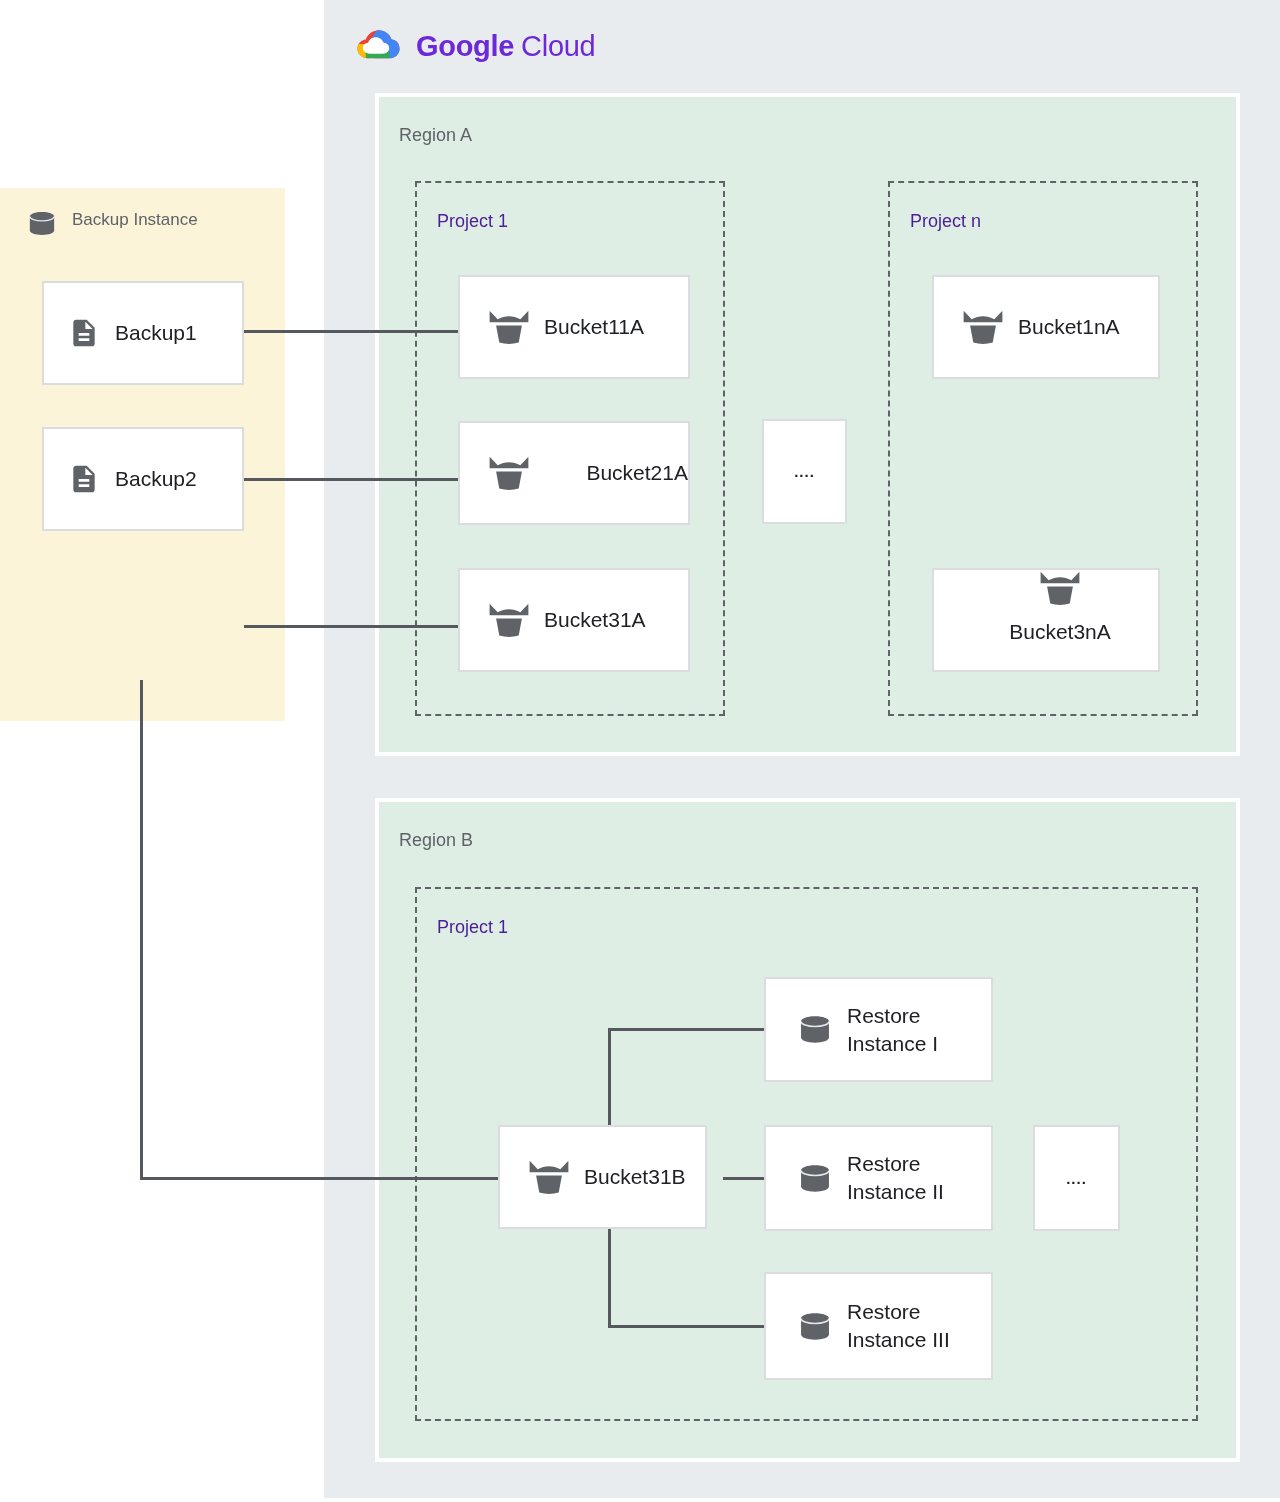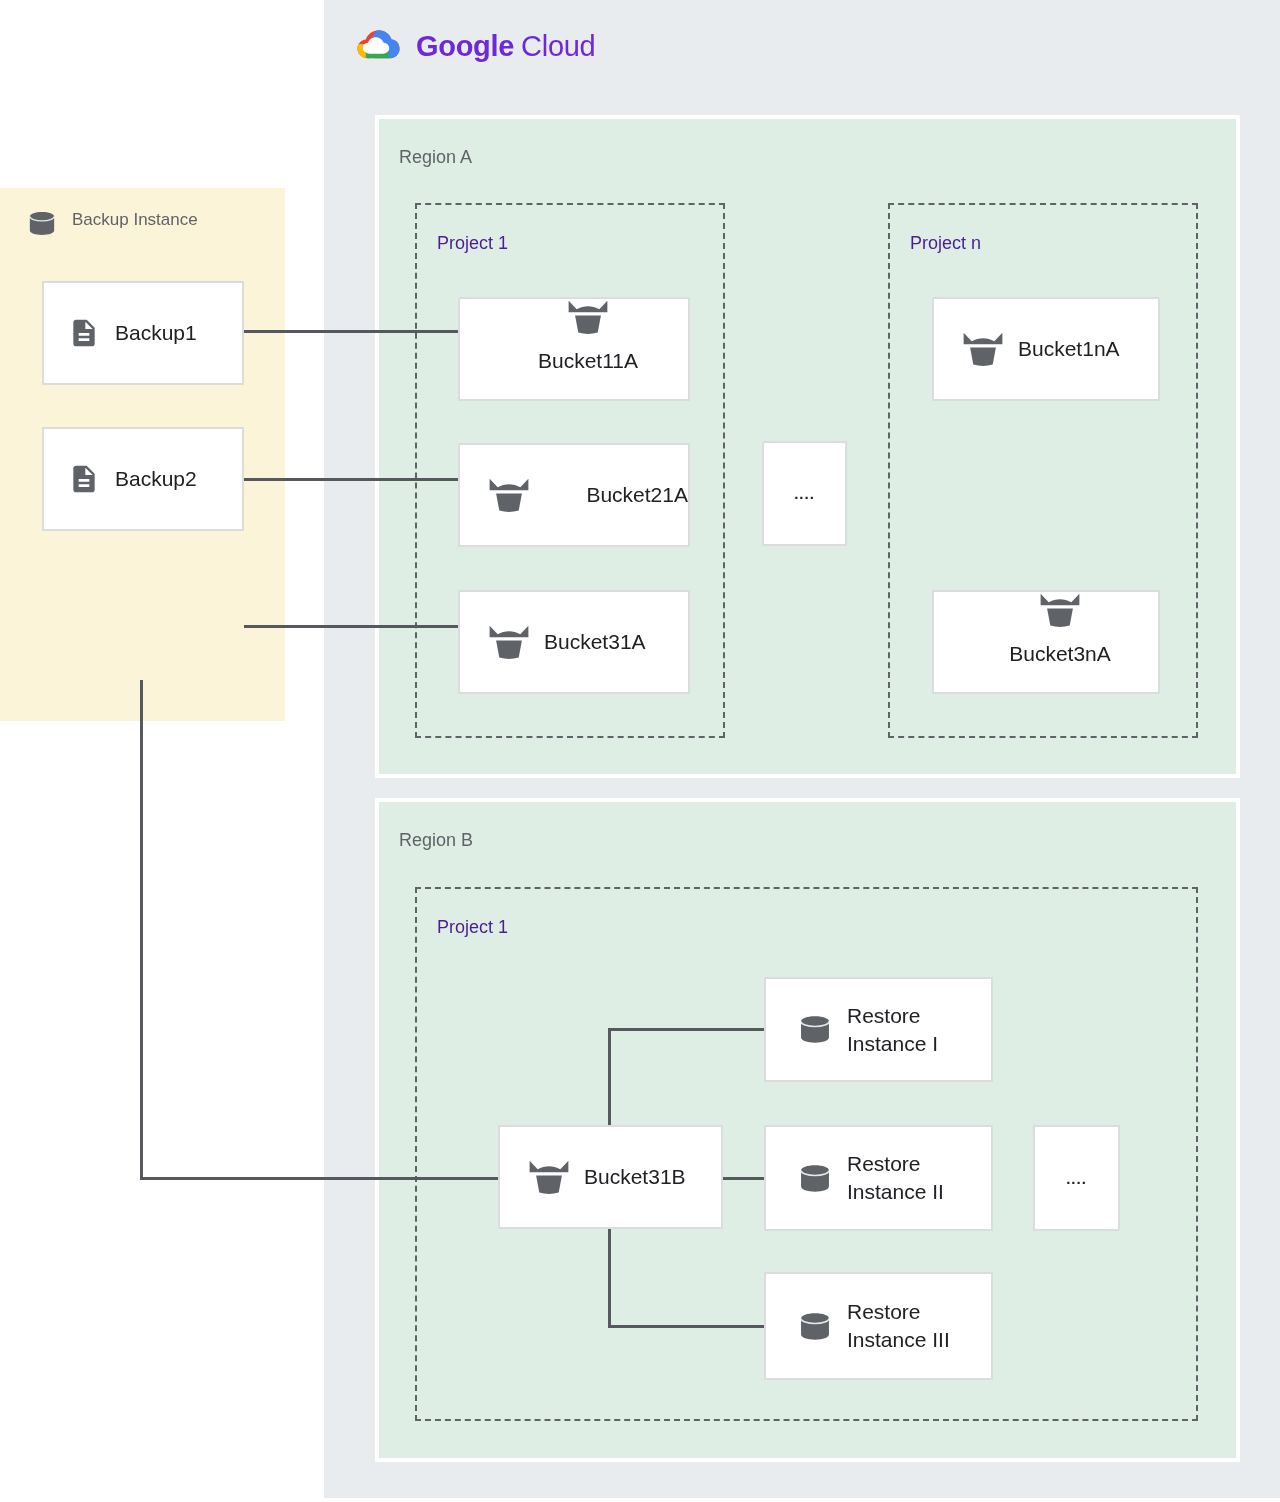--- a/index.html
+++ b/index.html
@@ -10,21 +10,21 @@
   .gcp-panel{position:absolute;left:324px;top:0;width:956px;height:1498px;background:#e9ecef;}
 
   
   .logo{position:absolute;left:31px;top:27px;display:flex;align-items:center;gap:14px;}
   .logo-text{font-size:29px;color:#6d28d9;letter-spacing:-0.3px;}
   .logo-text .g{font-weight:600;}
   .logo-text .c{font-weight:400;margin-left:7px;}
 
   
   .region{position:absolute;background:#deeee5;border:4px solid #ffffff;box-sizing:border-box;}
-  .region-a{left:51px;top:115px;width:865px;height:663px;}
+  .region-a{left:51px;top:93px;width:865px;height:663px;}
   .region-b{left:51px;top:798px;width:865px;height:664px;}
   .region-label{position:absolute;left:20px;top:28px;font-size:18px;color:#5f6368;}
 
   .project{position:absolute;border:2px dashed #5f6368;box-sizing:border-box;}
   .project-label{position:absolute;left:20px;top:28px;font-size:18px;color:#4c1d95;}
 
   .proj-1a{left:36px;top:84px;width:310px;height:535px;}
   .proj-na{left:509px;top:84px;width:310px;height:535px;}
   .proj-1b{left:36px;top:85px;width:783px;height:534px;}
 
@@ -76,21 +76,21 @@
       </span>
       <span class="logo-text"><span class="g">Google</span><span class="c">Cloud</span></span>
     </div>
 
     <div class="region region-a">
       <div class="region-label">Region A</div>
 
       <div class="project proj-1a">
         <div class="project-label">Project 1</div>
 
-        <div class="node bucket-node" style="left:41px;top:92px;width:232px;flex-direction:column;">
+        <div class="node bucket-node" style="left:41px;top:92px;width:232px;">
           <span class="icon">
             <svg width="42" height="36" viewBox="0 0 26 22" fill="#5f6368">
               <path d="M1 1 L6 6.2 C10.5 3.8 15.5 3.8 20 6.2 L25 1 L25 8 L1 8 Z"></path>
               <path d="M5 10 L21 10 L19 20.6 C15 21.8 11 21.8 7 20.6 Z"></path>
             </svg>
           </span>
           <span class="nlabel">Bucket11A</span>
         </div>
 
         <div class="node bucket-node" style="left:41px;top:238px;width:232px;justify-content:space-between;">
@@ -153,21 +153,21 @@
         <div class="node restore-node" style="left:347px;top:88px;width:229px;height:105px;">
           <span class="icon">
             <svg width="38" height="31" viewBox="0 0 24 20" fill="#5f6368">
               <path d="M12 1.5 C7 1.5 3 2.9 3 4.8 V15.2 C3 17.1 7 18.5 12 18.5 C17 18.5 21 17.1 21 15.2 V4.8 C21 2.9 17 1.5 12 1.5 Z"></path>
               <path d="M3 4.8 A 9 3.3 0 0 0 21 4.8" stroke="#ffffff" fill="none" stroke-width="1" opacity="0.85"></path>
             </svg>
           </span>
           <span class="nlabel"><span>Restore</span><br><span>Instance I</span></span>
         </div>
 
-        <div class="node bucket-node" style="left:81px;top:236px;width:225px;">
+        <div class="node bucket-node" style="left:81px;top:236px;width:209px;">
           <span class="icon">
             <svg width="42" height="36" viewBox="0 0 26 22" fill="#5f6368">
               <path d="M1 1 L6 6.2 C10.5 3.8 15.5 3.8 20 6.2 L25 1 L25 8 L1 8 Z"></path>
               <path d="M5 10 L21 10 L19 20.6 C15 21.8 11 21.8 7 20.6 Z"></path>
             </svg>
           </span>
           <span class="nlabel">Bucket31B</span>
         </div>
 
         <div class="node restore-node" style="left:347px;top:236px;width:229px;height:106px;">

